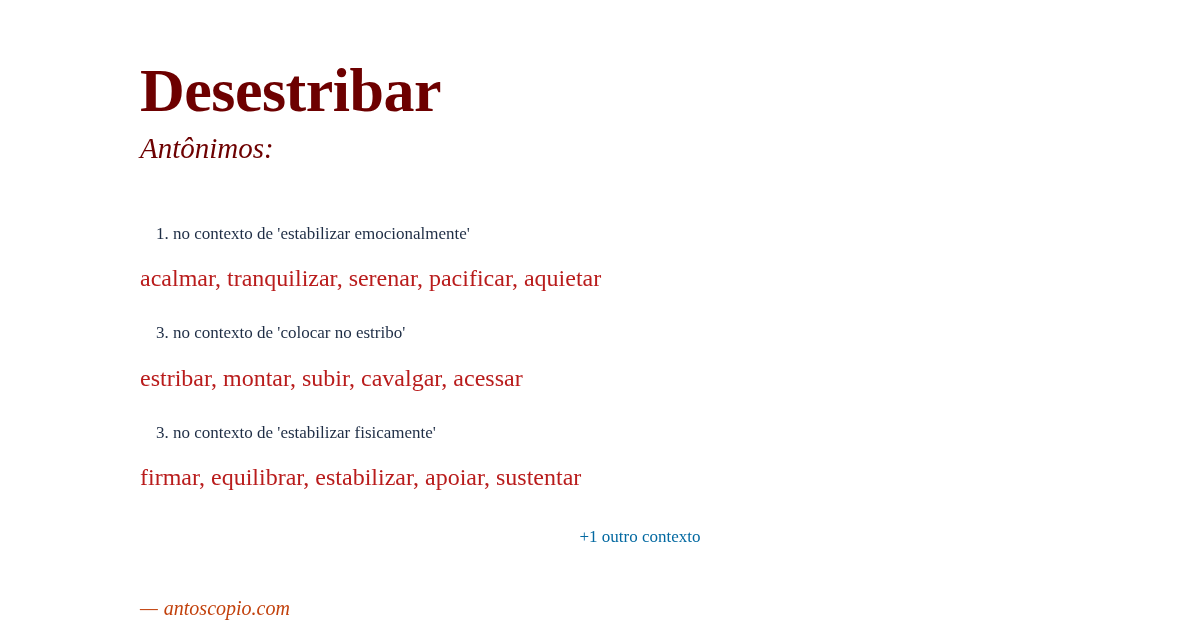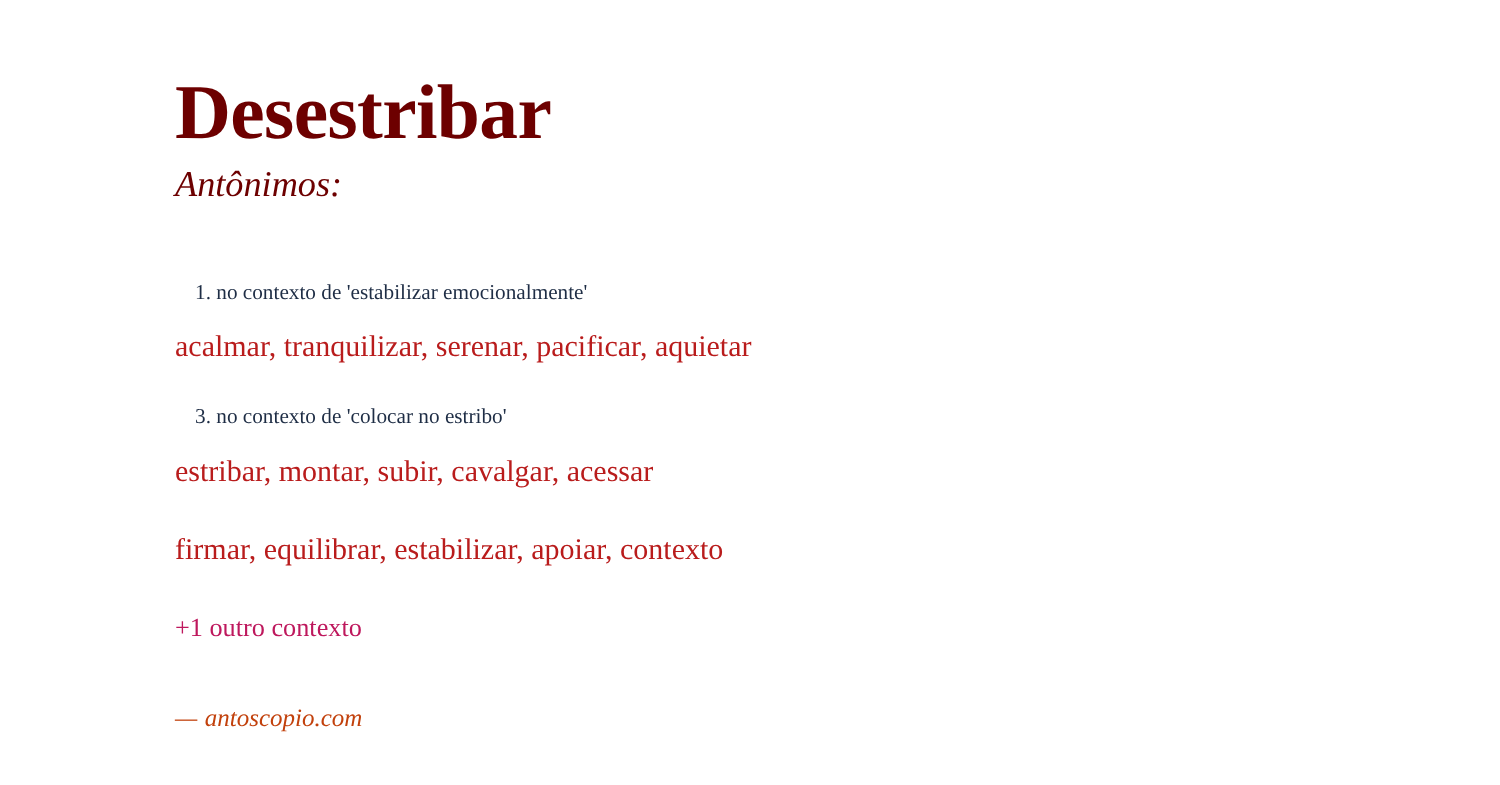--- a/index.html
+++ b/index.html
@@ -64,25 +64,26 @@
   .sense-words {
     font-size: 24px;
     line-height: 1.3;
     color: #b91c1c;
     margin: 0;
     padding-top: 3px;
     white-space: nowrap;
   }
 
   .more-note {
-    font-size: 21px;
+    font-size: 17px;
     line-height: 1.25;
-    color: #be185d;
+    color: #0369a1;
     margin: 0;
     padding-top: 5px;
+    text-align: center;
   }
 
   .attribution {
     font-size: 20px;
     line-height: 1.2;
     font-style: italic;
     color: #c2410c;
     margin: 0;
     padding-top: 48px;
   }
@@ -106,21 +107,22 @@
       <p class="sense-label">1. no contexto de 'estabilizar emocionalmente'</p>
       <p class="sense-words">acalmar, tranquilizar, serenar, pacificar, aquietar</p>
     </li>
 
     <li class="sense">
       <p class="sense-label">3. no contexto de 'colocar no estribo'</p>
       <p class="sense-words">estribar, montar, subir, cavalgar, acessar</p>
     </li>
 
     <li class="sense">
-      <p class="sense-words">firmar, equilibrar, estabilizar, apoiar, contexto</p>
+      <p class="sense-label">3. no contexto de 'estabilizar fisicamente'</p>
+      <p class="sense-words">firmar, equilibrar, estabilizar, apoiar, sustentar</p>
     </li>
 
   </ul>
 
   <p class="more-note">+1 outro contexto</p>
 
   <p class="attribution">
     <span class="dash">—</span><span>antoscopio.com</span>
   </p>
 

